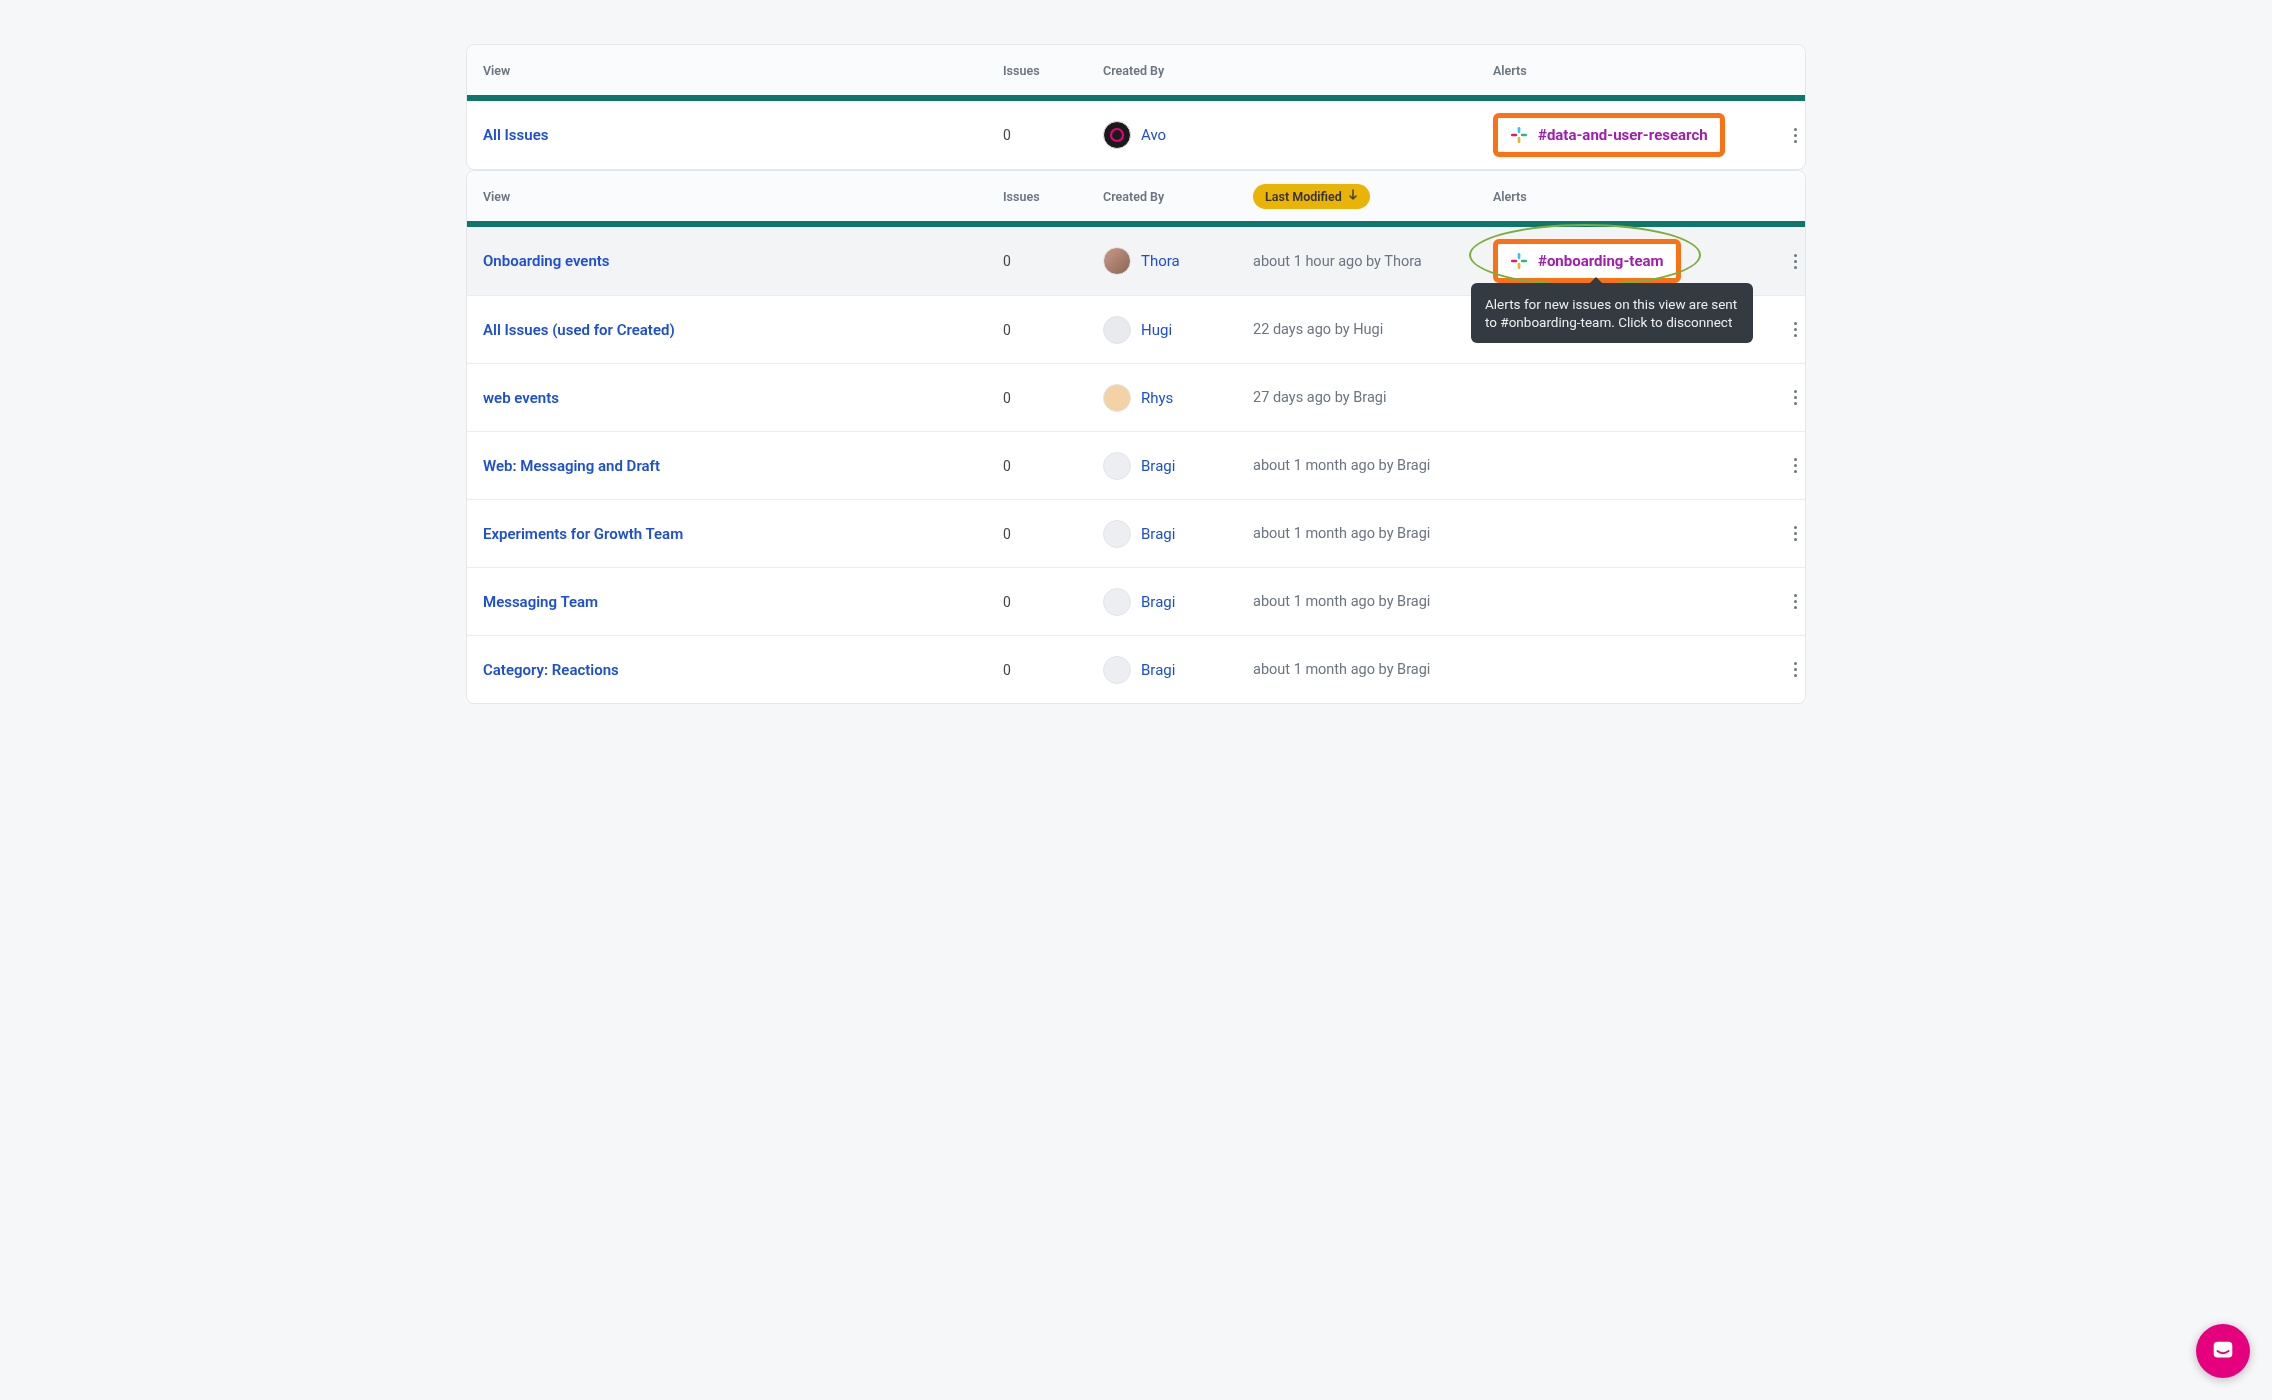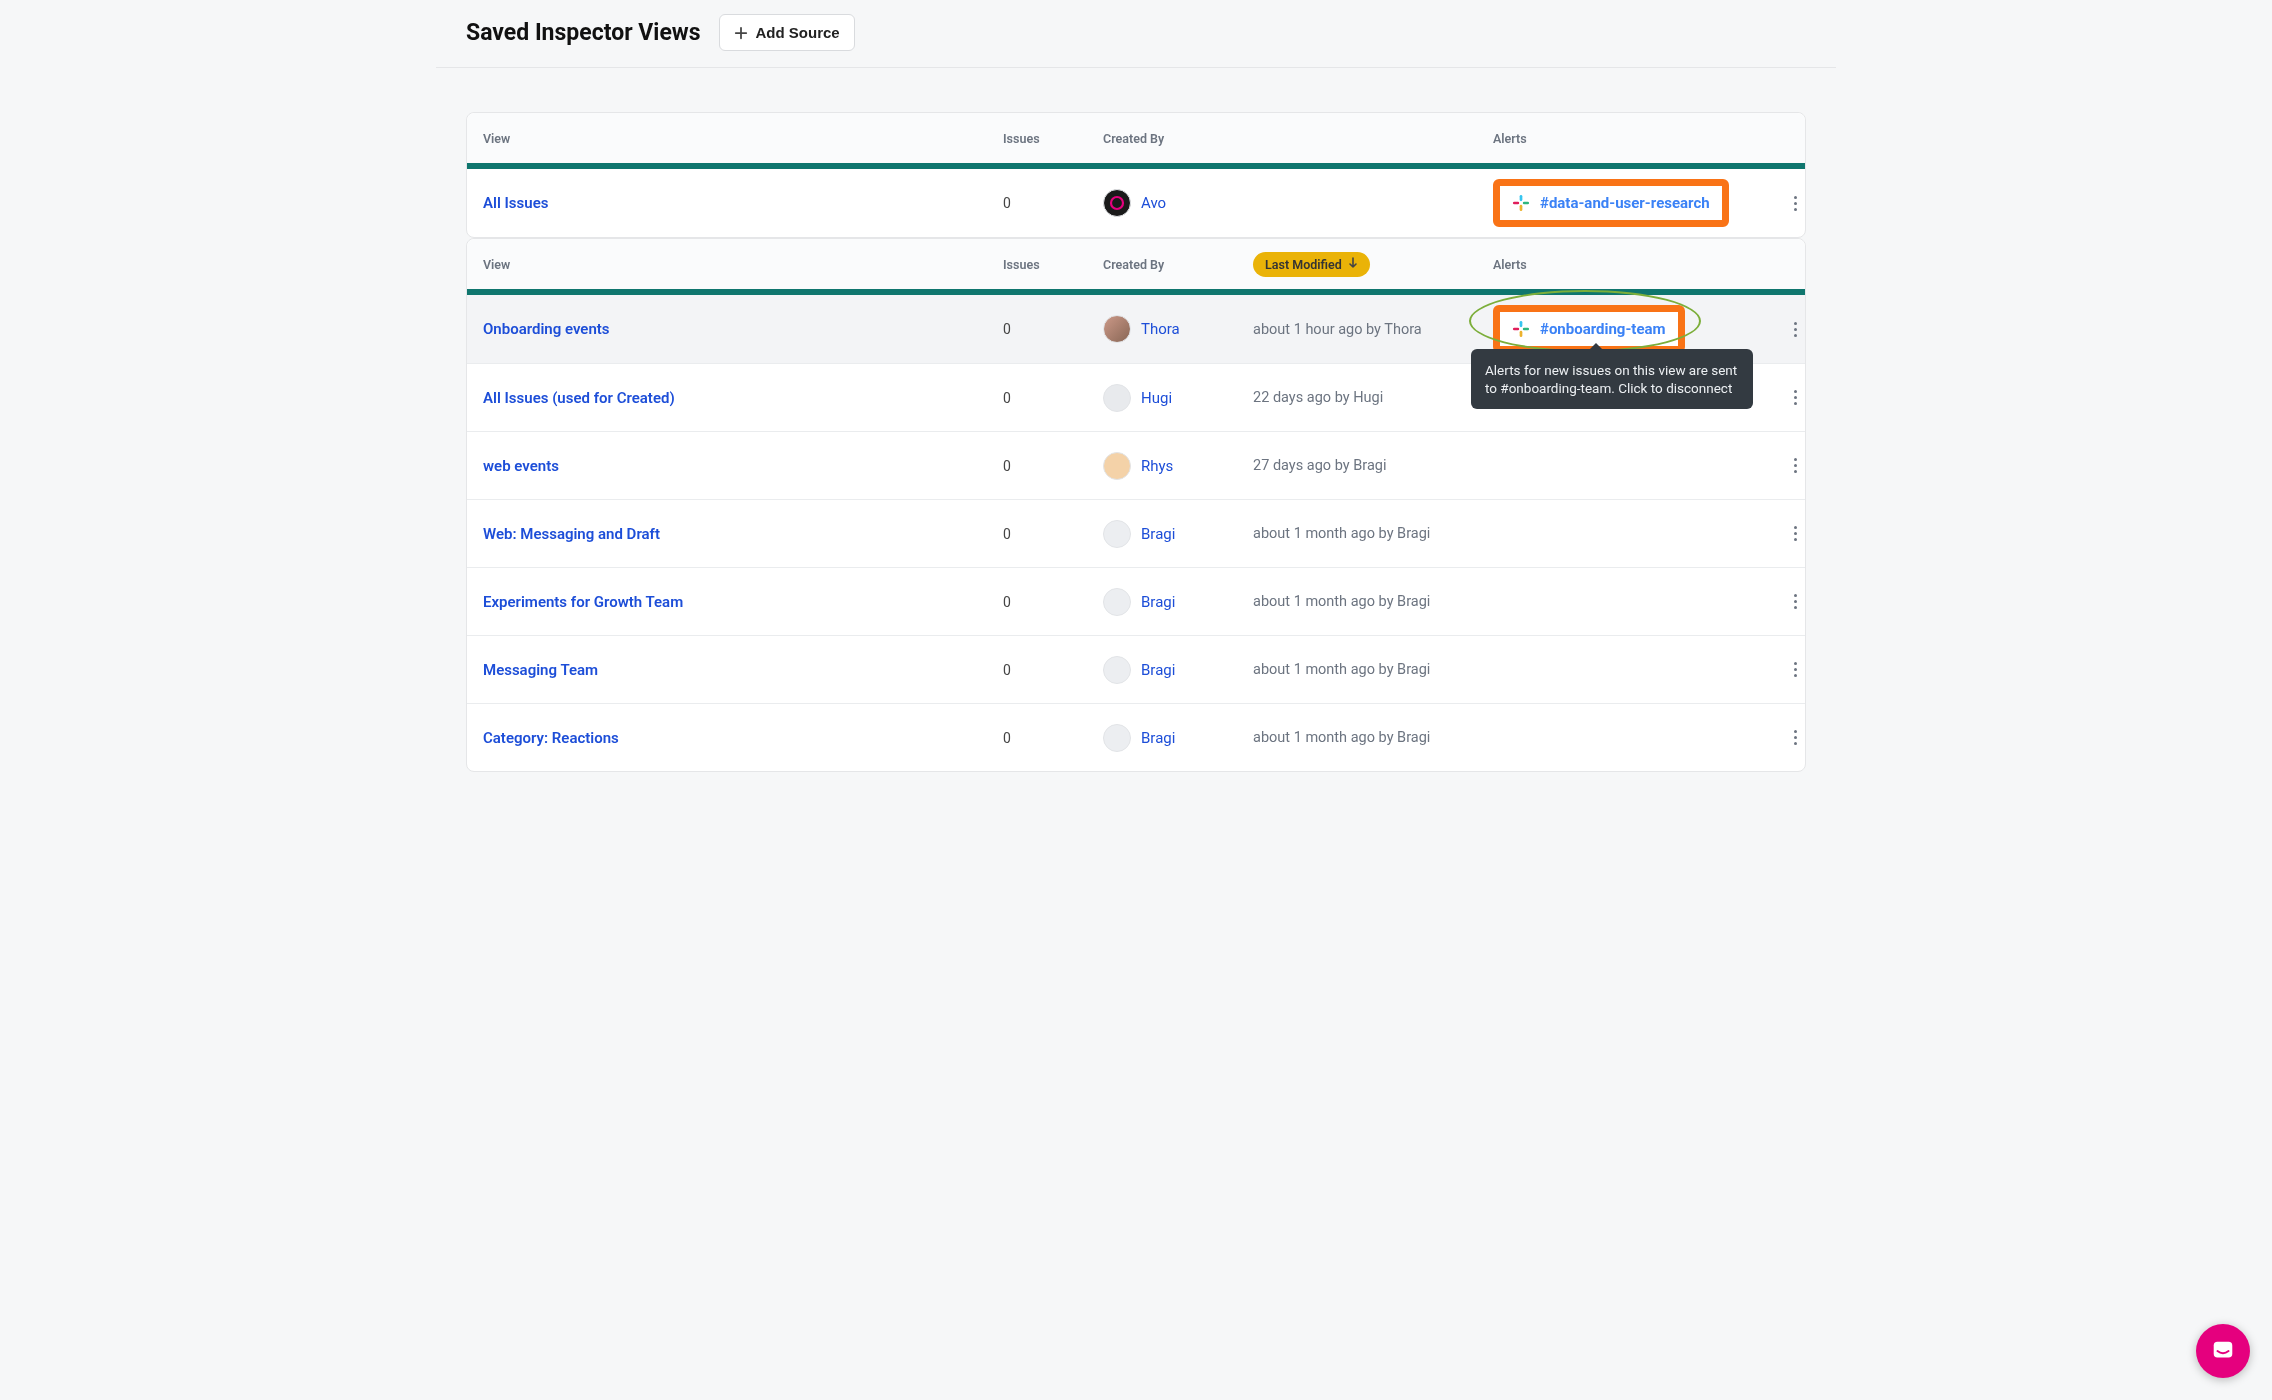--- a/index.html
+++ b/index.html
@@ -147,27 +147,27 @@
   }
   .alerts-cell {
     display: flex;
     align-items: center;
     position: relative;
   }
   .alert-chip {
     display: inline-flex;
     align-items: center;
     gap: 10px;
-    border: 7px solid #f97316;
+    border: 5px solid #f97316;
     border-radius: 6px;
     padding: 8px 12px;
     background: #fff;
     font-weight: 700;
     font-size: 15px;
-    color: #3b82f6;
+    color: #a21caf;
   }
   .slack-icon {
     width: 18px; height: 18px; display:inline-block;
   }
   .kebab {
     width: 24px; height: 24px;
     display:flex; flex-direction:column; align-items:center; justify-content:center;
     gap:3px; cursor:pointer;
     color:#6c7480;
   }
@@ -216,31 +216,20 @@
     box-shadow:0 2px 10px rgba(0,0,0,.25);
     cursor:pointer;
   }
   .intercom svg { width:26px;height:26px; }
 </style>
 </head>
 <body>
 
 <div class="page">
 
-  <div class="top-header">
-    <h1 class="page-title">Saved Inspector Views</h1>
-    <button class="btn btn-outline">
-      <span class="plus-icon">
-        <svg viewBox="0 0 16 16" width="14" height="14">
-            <path d="M8 2v12M2 8h12" stroke="#444" stroke-width="2" fill="none" stroke-linecap="round"></path>
-          </svg>
-      </span>
-      <span>Add Source</span>
-    </button>
-  </div>
 
   <div class="section">
     <div class="table" style="margin-top:44px;">
       <div class="thead">
         <div class="row">
           <div class="th">View</div>
           <div class="th">Issues</div>
           <div class="th">Created By</div>
           <div class="th"></div>
           <div class="th">Alerts</div>

